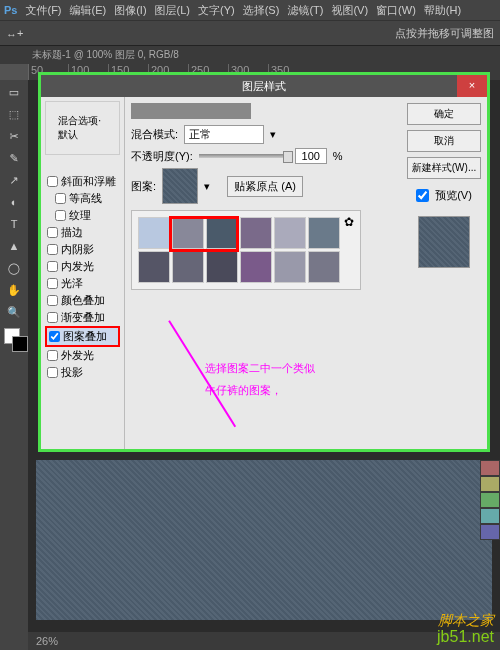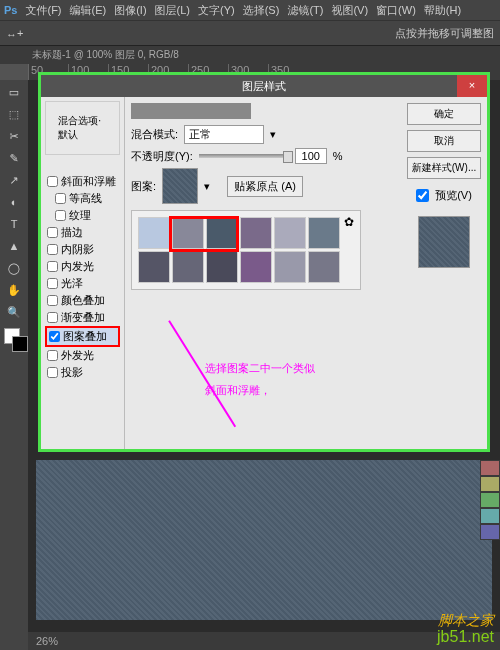--- a/index.html
+++ b/index.html
@@ -198,21 +198,21 @@
               <div class="pat" style="background: rgb(102, 102, 119);"></div>
               <div class="pat" style="background: rgb(74, 74, 90);"></div>
               <div class="pat" style="background: rgb(122, 90, 138);"></div>
               <div class="pat" style="background: rgb(153, 153, 170);"></div>
               <div class="pat" style="background: rgb(119, 119, 136);"></div>
             </div>
           <div class="hl-pat" style="top:5px;left:37px;width:70px;height:36px"></div>
         </div>
         <div class="annotation" style="top:260px;left:80px">
           <div>选择图案二中一个类似</div>
-          <div>斜面和浮雕，</div>
+          <div>牛仔裤的图案，</div>
         </div>
         <div style="position:absolute;top:155px;left:95px;width:95px;height:125px;border-left:2px solid #f0f;transform:rotate(-32deg);transform-origin:bottom right"></div>
       </div>
       <div class="dlg-right">
         <div class="dlg-btn">确定</div>
         <div class="dlg-btn">取消</div>
         <div class="dlg-btn">新建样式(W)...</div>
         <div class="row" style="justify-content:center">
             <input type="checkbox" checked="" style="">
             <span>预览(V)</span>

